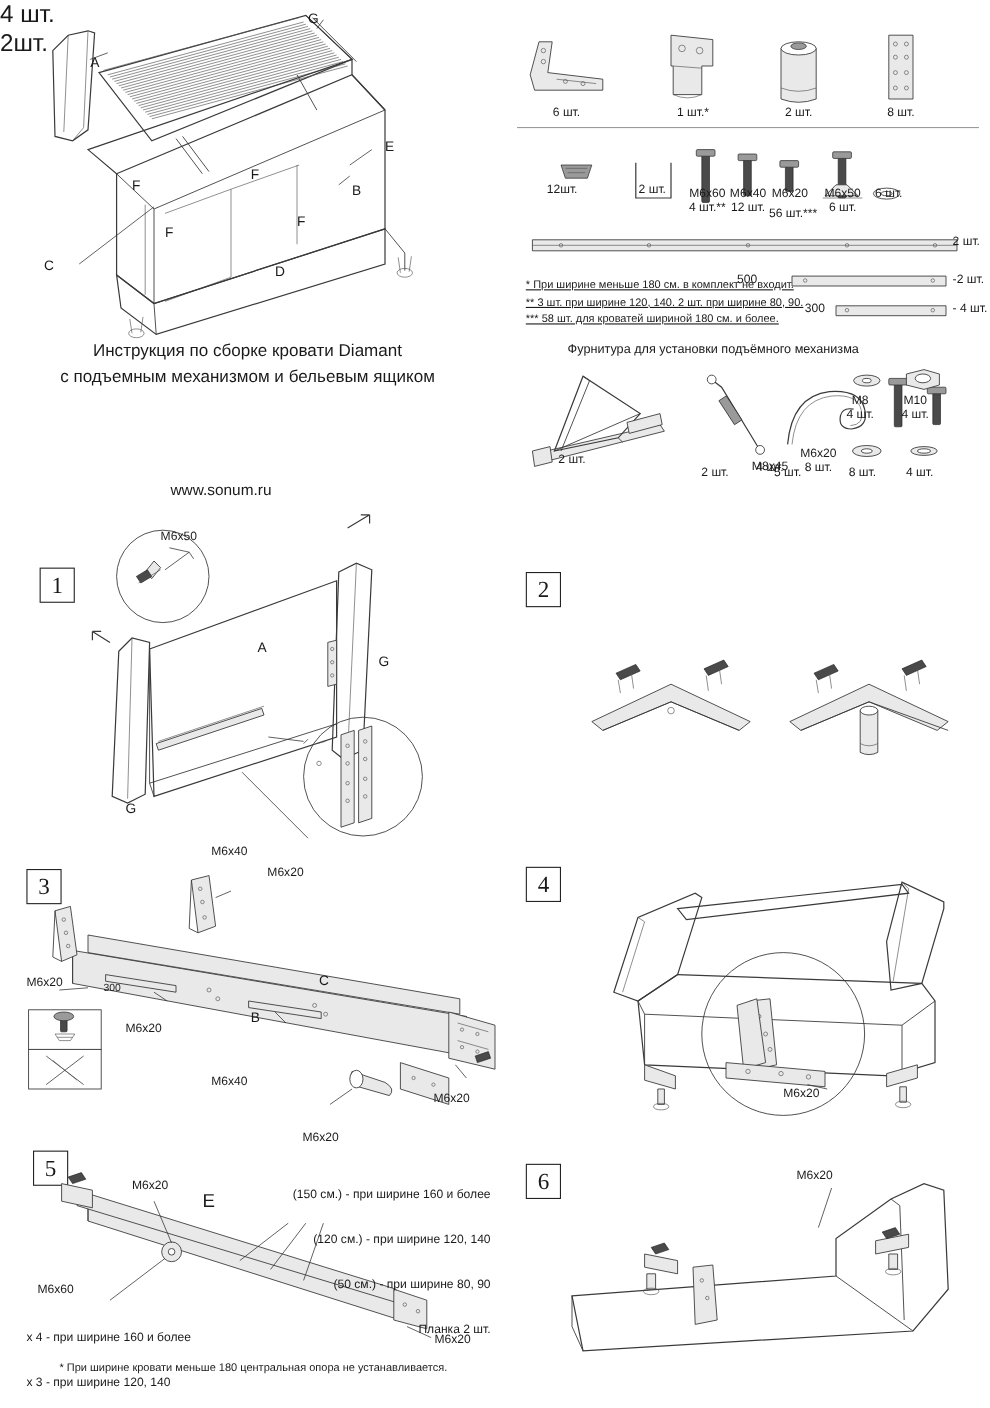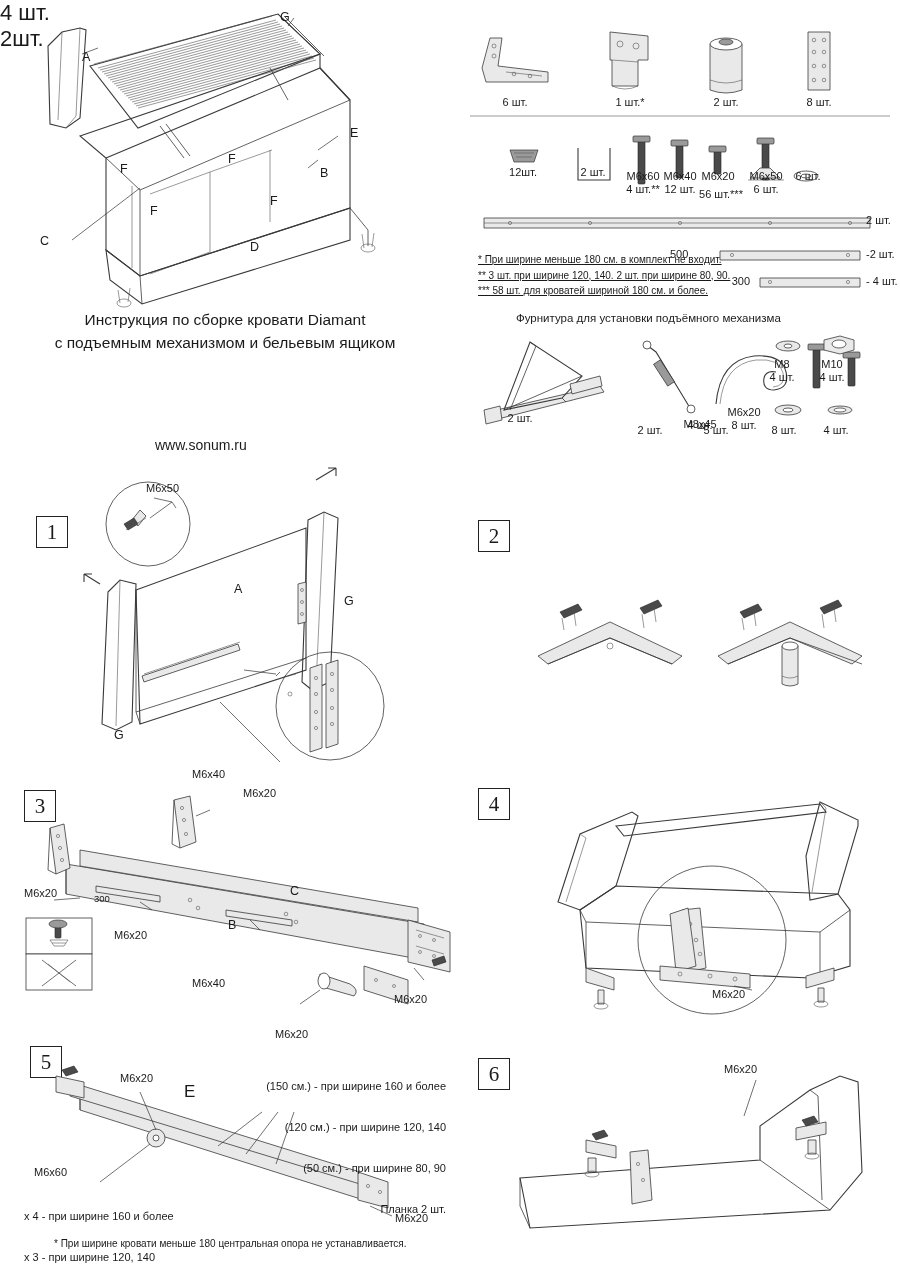--- a/index.html
+++ b/index.html
@@ -188,21 +188,21 @@
           <circle cx="300" cy="272" r="1.6"></circle>
           <circle cx="378" cy="272" r="1.6"></circle>
         </g>
     </svg>
 
     <div class="qty" style="left:10px;top:86px;width:70px;">6 шт.</div>
     <div class="qty" style="left:125px;top:86px;width:70px;">1 шт.*</div>
     <div class="qty" style="left:221px;top:86px;width:70px;">2 шт.</div>
     <div class="qty" style="left:314px;top:86px;width:70px;">8 шт.</div>
 
-    <div class="qty" style="left:20px;top:156px;width:66px;">12шт.</div>
+    <div class="qty" style="left:8px;top:156px;width:66px;">12шт.</div>
     <div class="qty" style="left:90px;top:156px;width:66px;">2 шт.</div>
 
     <div class="qty" style="left:145px;top:160px;width:56px;">М6х60</div>
     <div class="qty" style="left:143px;top:173px;width:60px;">4 шт.**</div>
     <div class="qty" style="left:182px;top:160px;width:56px;">М6х40</div>
     <div class="qty" style="left:180px;top:173px;width:60px;">12 шт.</div>
     <div class="qty" style="left:220px;top:160px;width:56px;">М6х20</div>
     <div class="qty" style="left:218px;top:178px;width:66px;">56 шт.***</div>
     <div class="qty" style="left:268px;top:160px;width:56px;">М6х50</div>
     <div class="qty" style="left:266px;top:173px;width:60px;">6 шт.</div>

